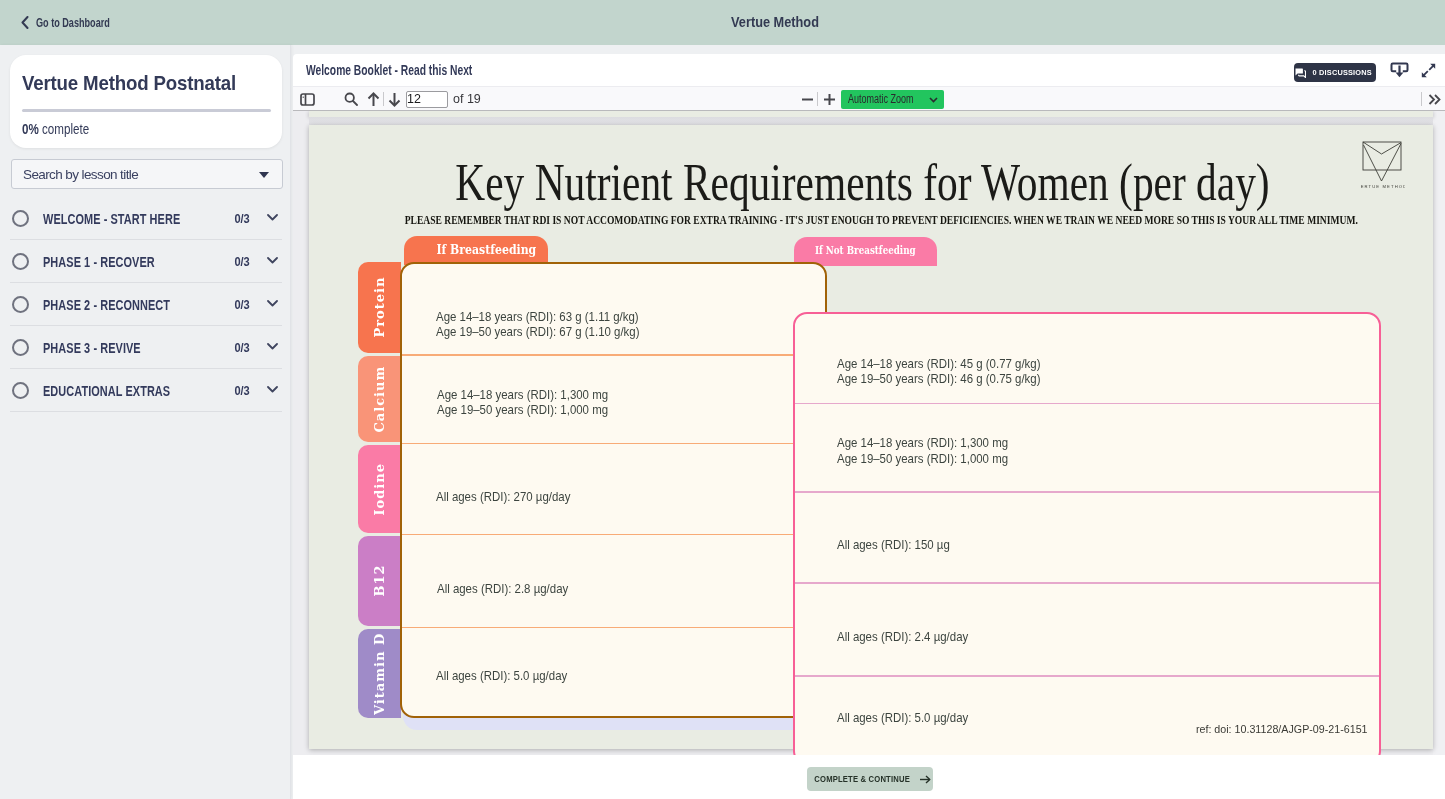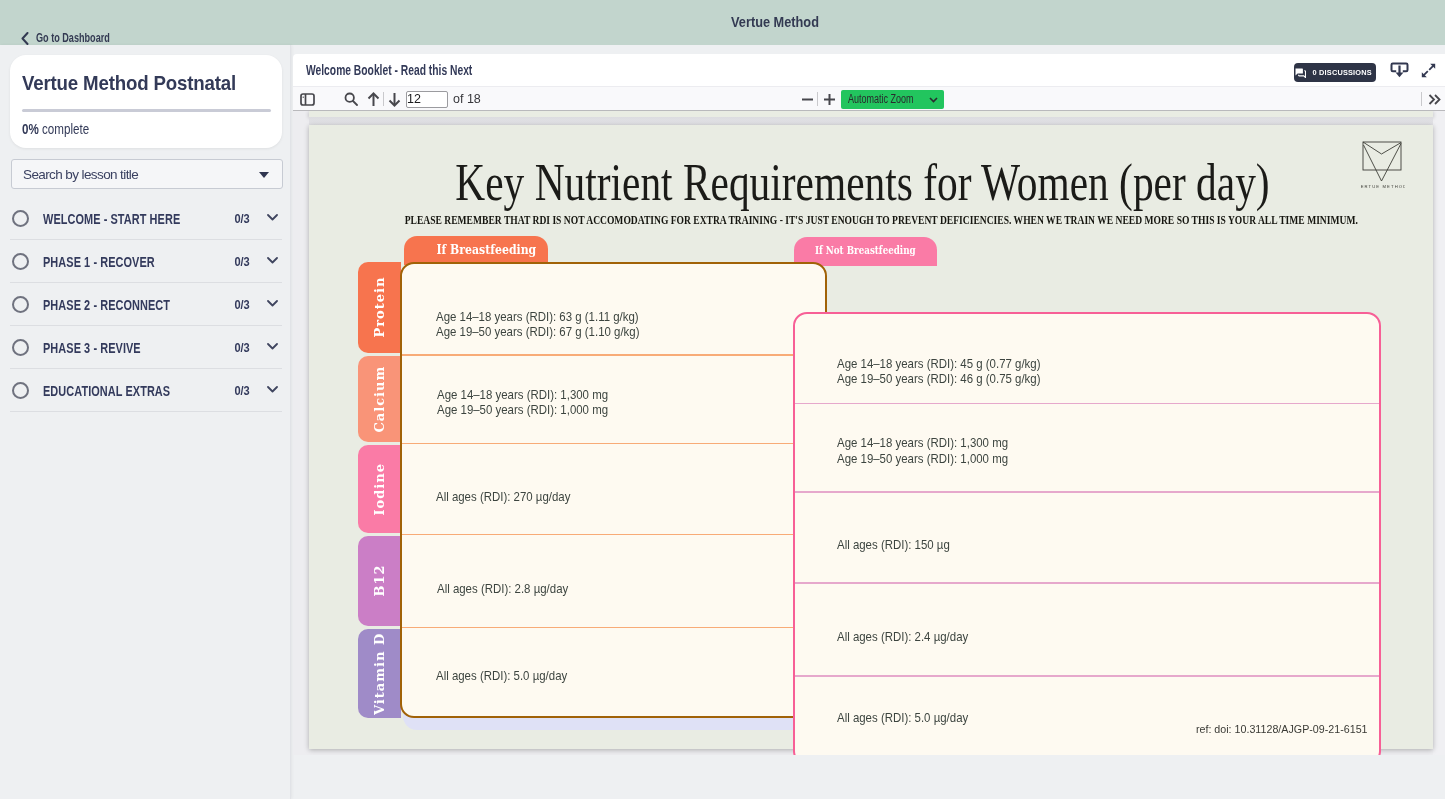--- a/index.html
+++ b/index.html
@@ -1,21 +1,21 @@
 <!DOCTYPE html>
 <html><head>
 <meta charset="utf-8">
 <style>
   * { margin:0; padding:0; box-sizing:border-box; }
   html,body { width:1445px; height:799px; overflow:hidden; }
   body { font-family:"Liberation Sans", sans-serif; background:#eef0f2; position:relative; }
 
   
   .topbar { position:absolute; left:0; top:0; width:1445px; height:45px; background:#c2d5cd; }
-  .back-link { position:absolute; left:21px; top:0; height:45px; display:flex; align-items:flex-end; gap:7px; cursor:pointer; }
+  .back-link { position:absolute; left:21px; top:0; height:45px; display:flex; align-items:center; gap:7px; cursor:pointer; }
   .back-link svg { display:block; }
   .back-label { font-size:13px; font-weight:bold; color:#333a52; transform:scaleX(.7); transform-origin:left center; white-space:nowrap; }
   .app-title { position:absolute; left:775px; top:0; transform:translateX(-50%) scaleX(.88); height:45px; line-height:45px; font-size:14.5px; font-weight:bold; color:#333a52; }
 
   
   .sidebar { position:absolute; left:0; top:45px; width:291px; height:754px; background:#eef0f2; border-right:1px solid #e1e3e7; box-shadow:1px 0 3px rgba(0,0,0,.05); }
   .course-card { position:absolute; left:10px; top:10px; width:272px; height:93px; background:#ffffff; border-radius:16px; box-shadow:0 1px 3px rgba(0,0,0,.07); }
   .course-title { position:absolute; left:12px; top:16px; width:248px; font-size:21px; font-weight:bold; color:#333a58; letter-spacing:-.2px; transform:scaleX(.89); transform-origin:left center; white-space:nowrap; }
   .progress-track { position:absolute; left:12px; top:54px; width:249px; height:3px; background:#c9cbd6; border-radius:2px; }
   .progress-fill { height:3px; width:0; background:#333a58; border-radius:2px; }
@@ -216,21 +216,21 @@
         </svg>
     </div>
     <div class="tb-divider" style="left:90px"></div>
     <div class="tb tb-down">
       <svg width="13" height="15" viewBox="0 0 13 15">
           <line x1="6.5" y1="1" x2="6.5" y2="13" stroke="#47474c" stroke-width="2"></line>
           <polyline points="1.5,8.5 6.5,13.5 11.5,8.5" fill="none" stroke="#47474c" stroke-width="2"></polyline>
         </svg>
     </div>
     <input class="page-input" value="12" style="">
-    <div class="page-of">of 18</div>
+    <div class="page-of">of 19</div>
     <div class="tb tb-minus">
       <svg width="13" height="13" viewBox="0 0 13 13">
           <line x1="1" y1="6.5" x2="12" y2="6.5" stroke="#47474c" stroke-width="2"></line>
         </svg>
     </div>
     <div class="tb-divider" style="left:524px"></div>
     <div class="tb tb-plus">
       <svg width="13" height="13" viewBox="0 0 13 13">
           <line x1="1" y1="6.5" x2="12" y2="6.5" stroke="#47474c" stroke-width="2"></line>
           <line x1="6.5" y1="1" x2="6.5" y2="12" stroke="#47474c" stroke-width="2"></line>
@@ -341,13 +341,22 @@
           </div>
         <div class="cell" style="left:42px; top:396px;">
             <span>All ages (RDI): 5.0 µg/day</span>
           </div>
       </div>
 
       <div class="doc-ref">ref: doi: 10.31128/AJGP-09-21-6151</div>
     </div>
   </div>
 
+  <div class="bottombar">
+    <div class="continue-btn">
+      <span>COMPLETE &amp; CONTINUE</span>
+      <svg width="12" height="9" viewBox="0 0 12 9">
+          <line x1="1" y1="4.5" x2="10.5" y2="4.5" stroke="#263229" stroke-width="1.4"></line>
+          <polyline points="7,1 10.8,4.5 7,8" fill="none" stroke="#263229" stroke-width="1.4" stroke-linejoin="round"></polyline>
+        </svg>
+    </div>
+  </div>
 </div>
 
 </body></html>

